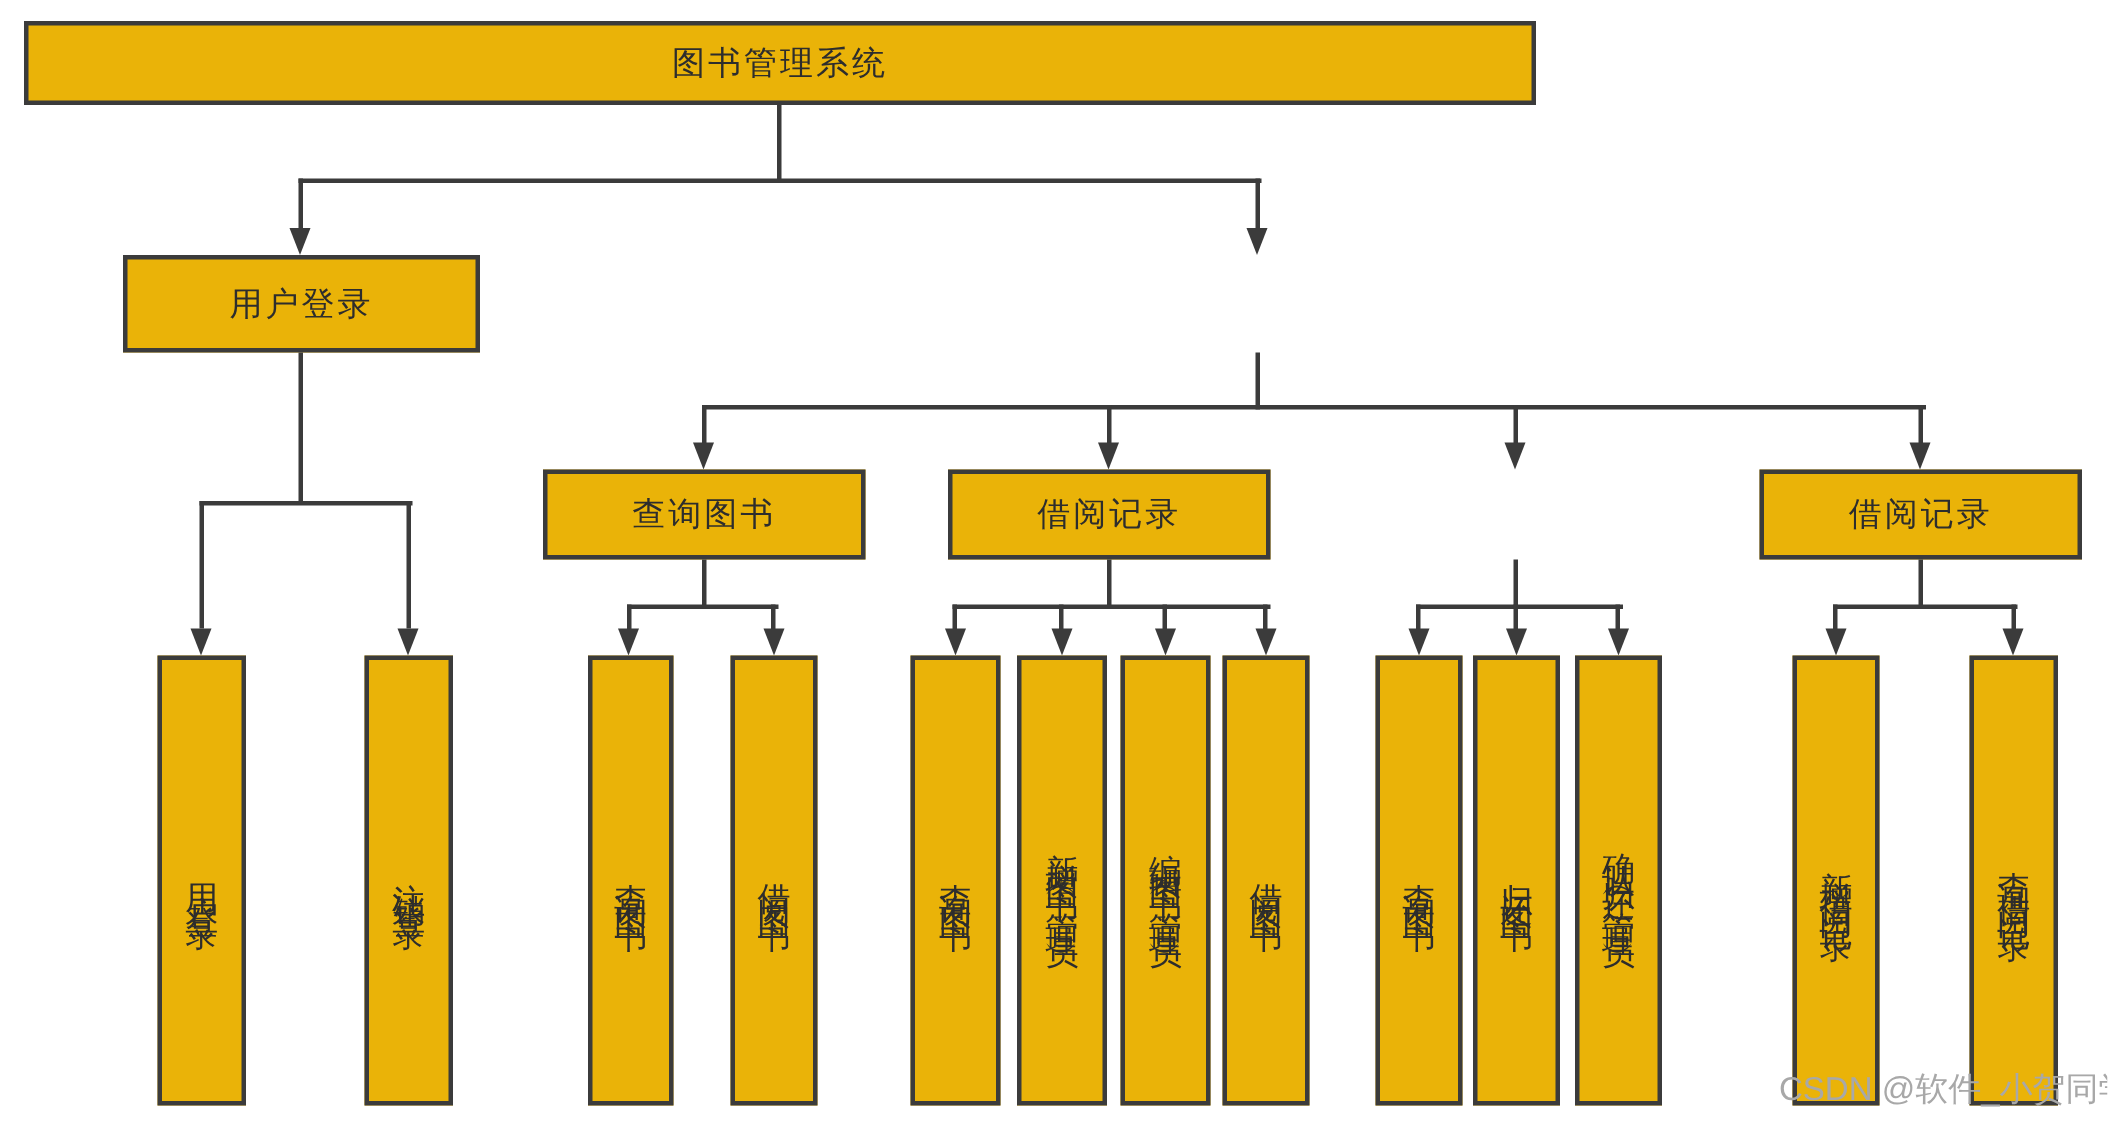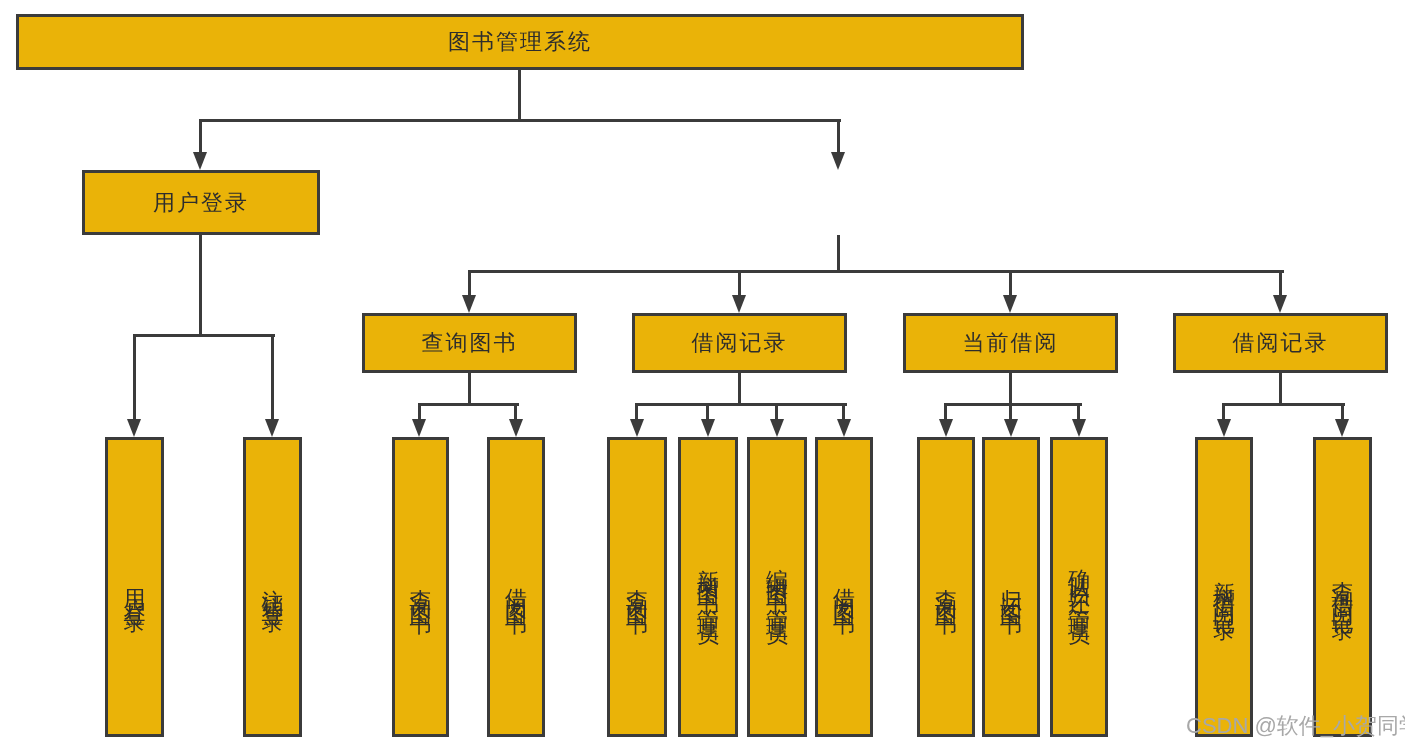--- a/index.html
+++ b/index.html
@@ -70,23 +70,20 @@
   <div class="ar" style="left:462px;top:295px"></div>
   <div class="ar" style="left:732px;top:295px"></div>
   <div class="ar" style="left:1003px;top:295px"></div>
   <div class="ar" style="left:1273px;top:295px"></div>
 
   <div class="node h" style="left:362px;top:313px;width:215px;height:60px">
     <span>查询图书</span>
   </div>
   <div class="node h" style="left:632px;top:313px;width:215px;height:60px">
     <span>借阅记录</span>
-  </div>
-  <div class="node h" style="left:903px;top:313px;width:215px;height:60px">
-    <span>当前借阅</span>
   </div>
   <div class="node h" style="left:1173px;top:313px;width:215px;height:60px">
     <span>借阅记录</span>
   </div>
 
   <div class="vl" style="left:468px;top:373px;height:33px"></div>
   <div class="hl" style="left:418px;top:403px;width:101px"></div>
   <div class="vl" style="left:418px;top:403px;height:18px"></div>
   <div class="vl" style="left:514px;top:403px;height:18px"></div>
   <div class="ar" style="left:412px;top:419px"></div>

